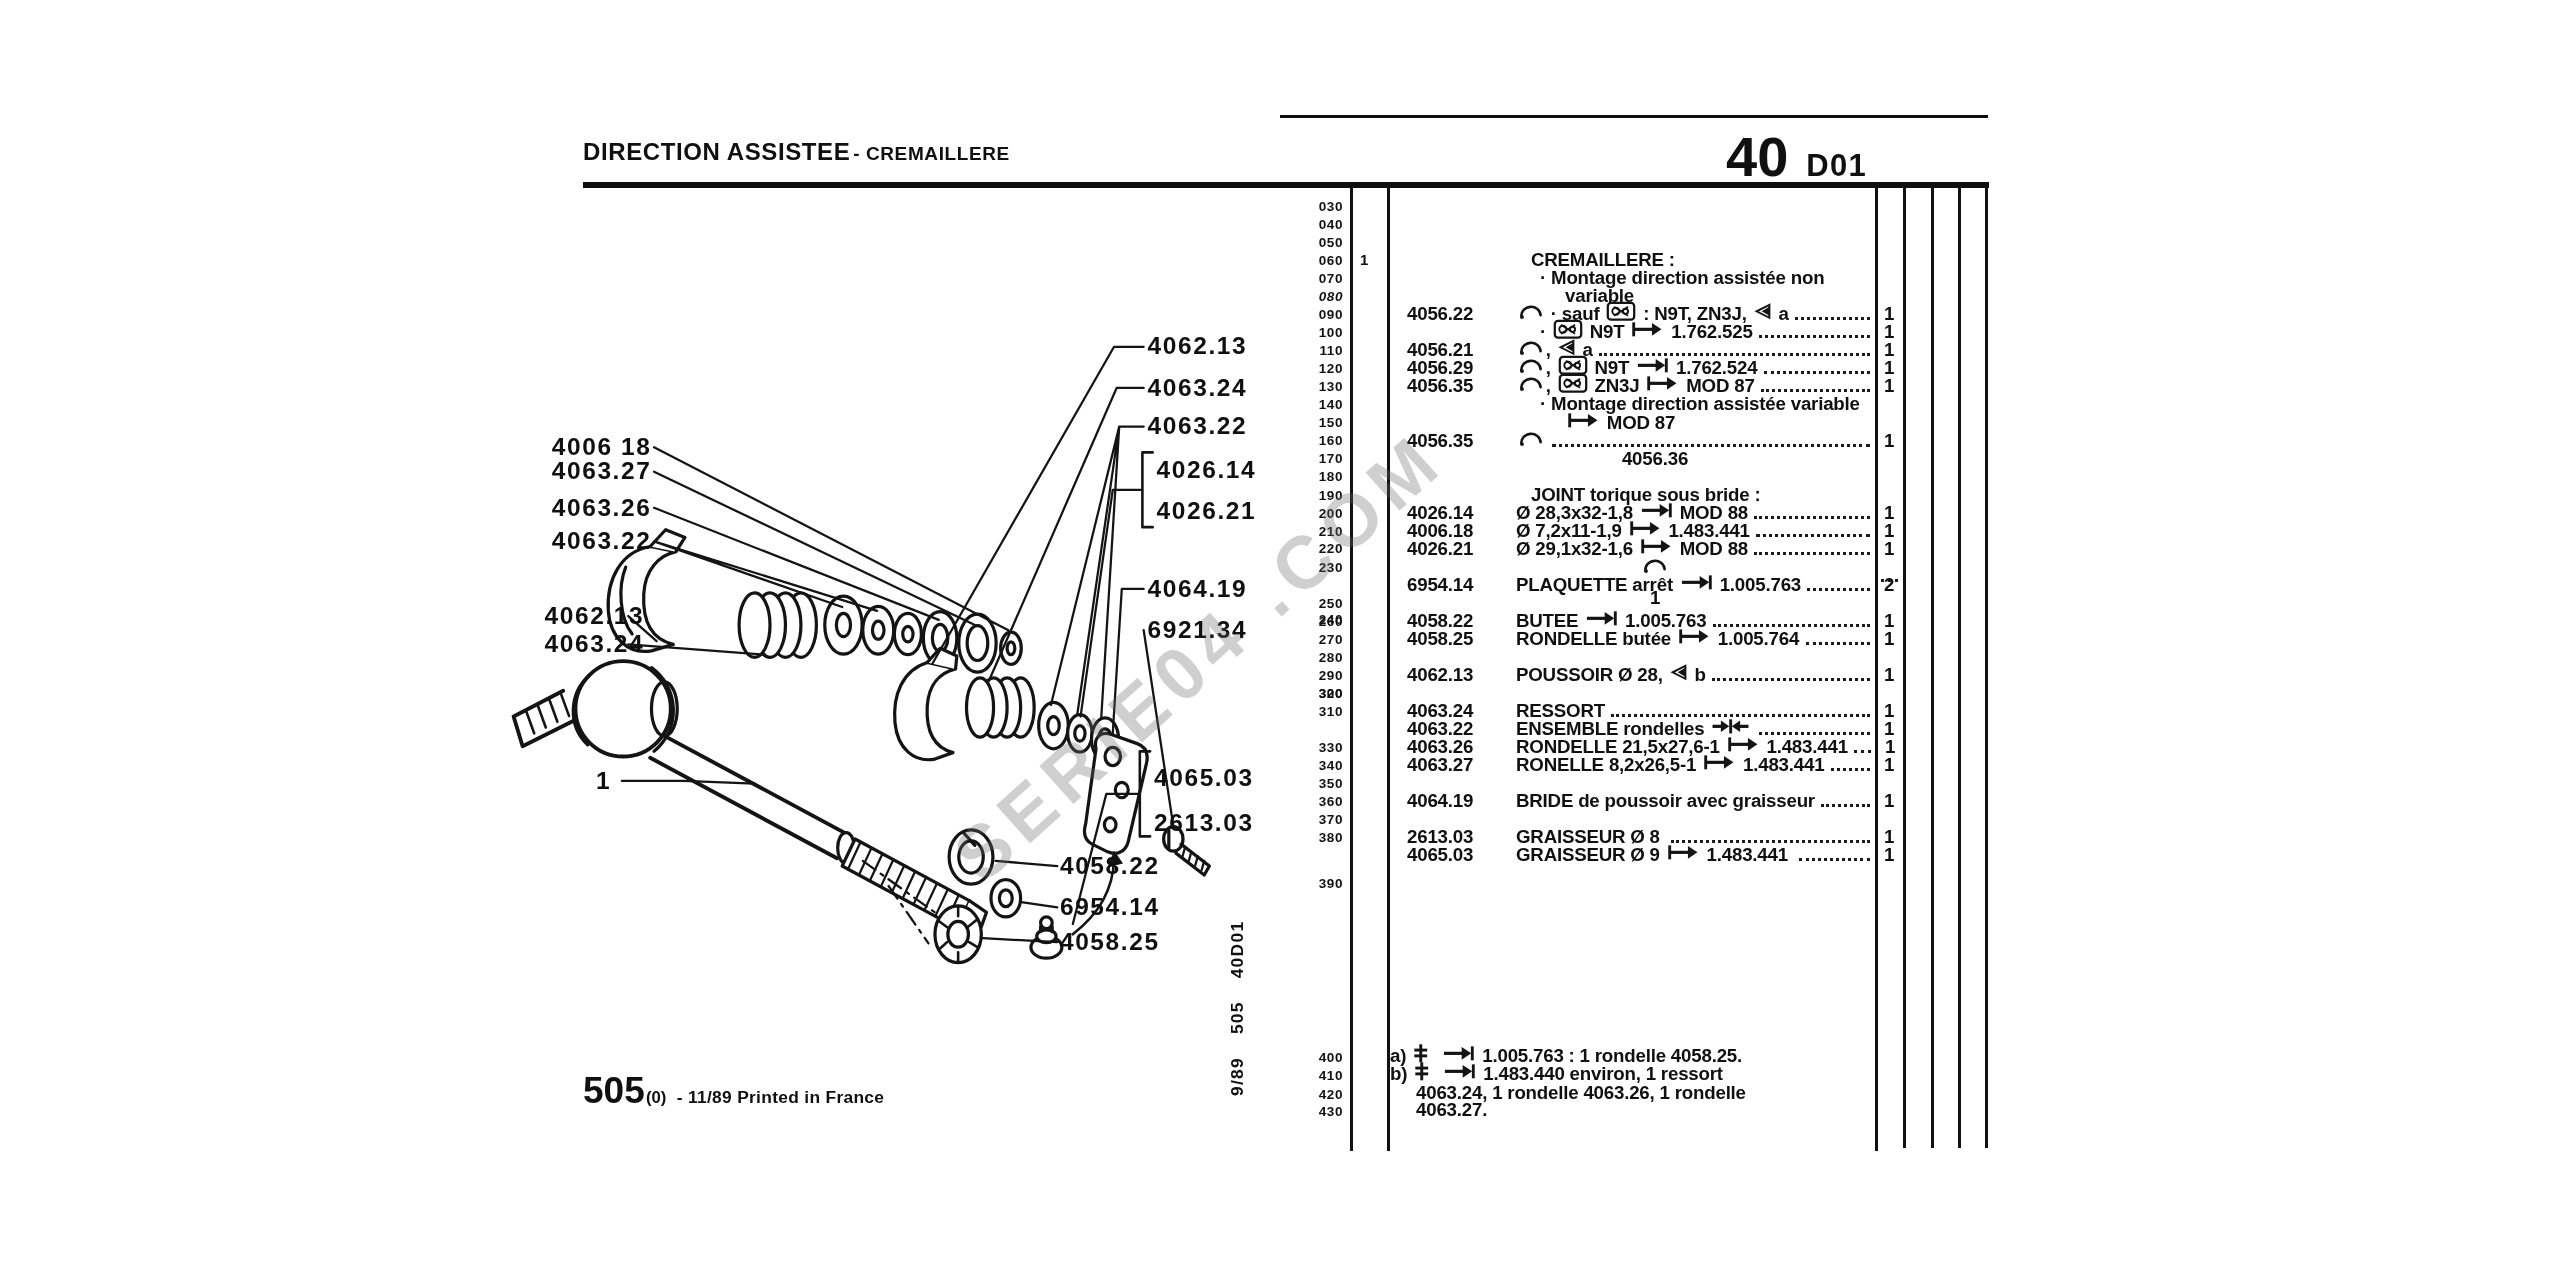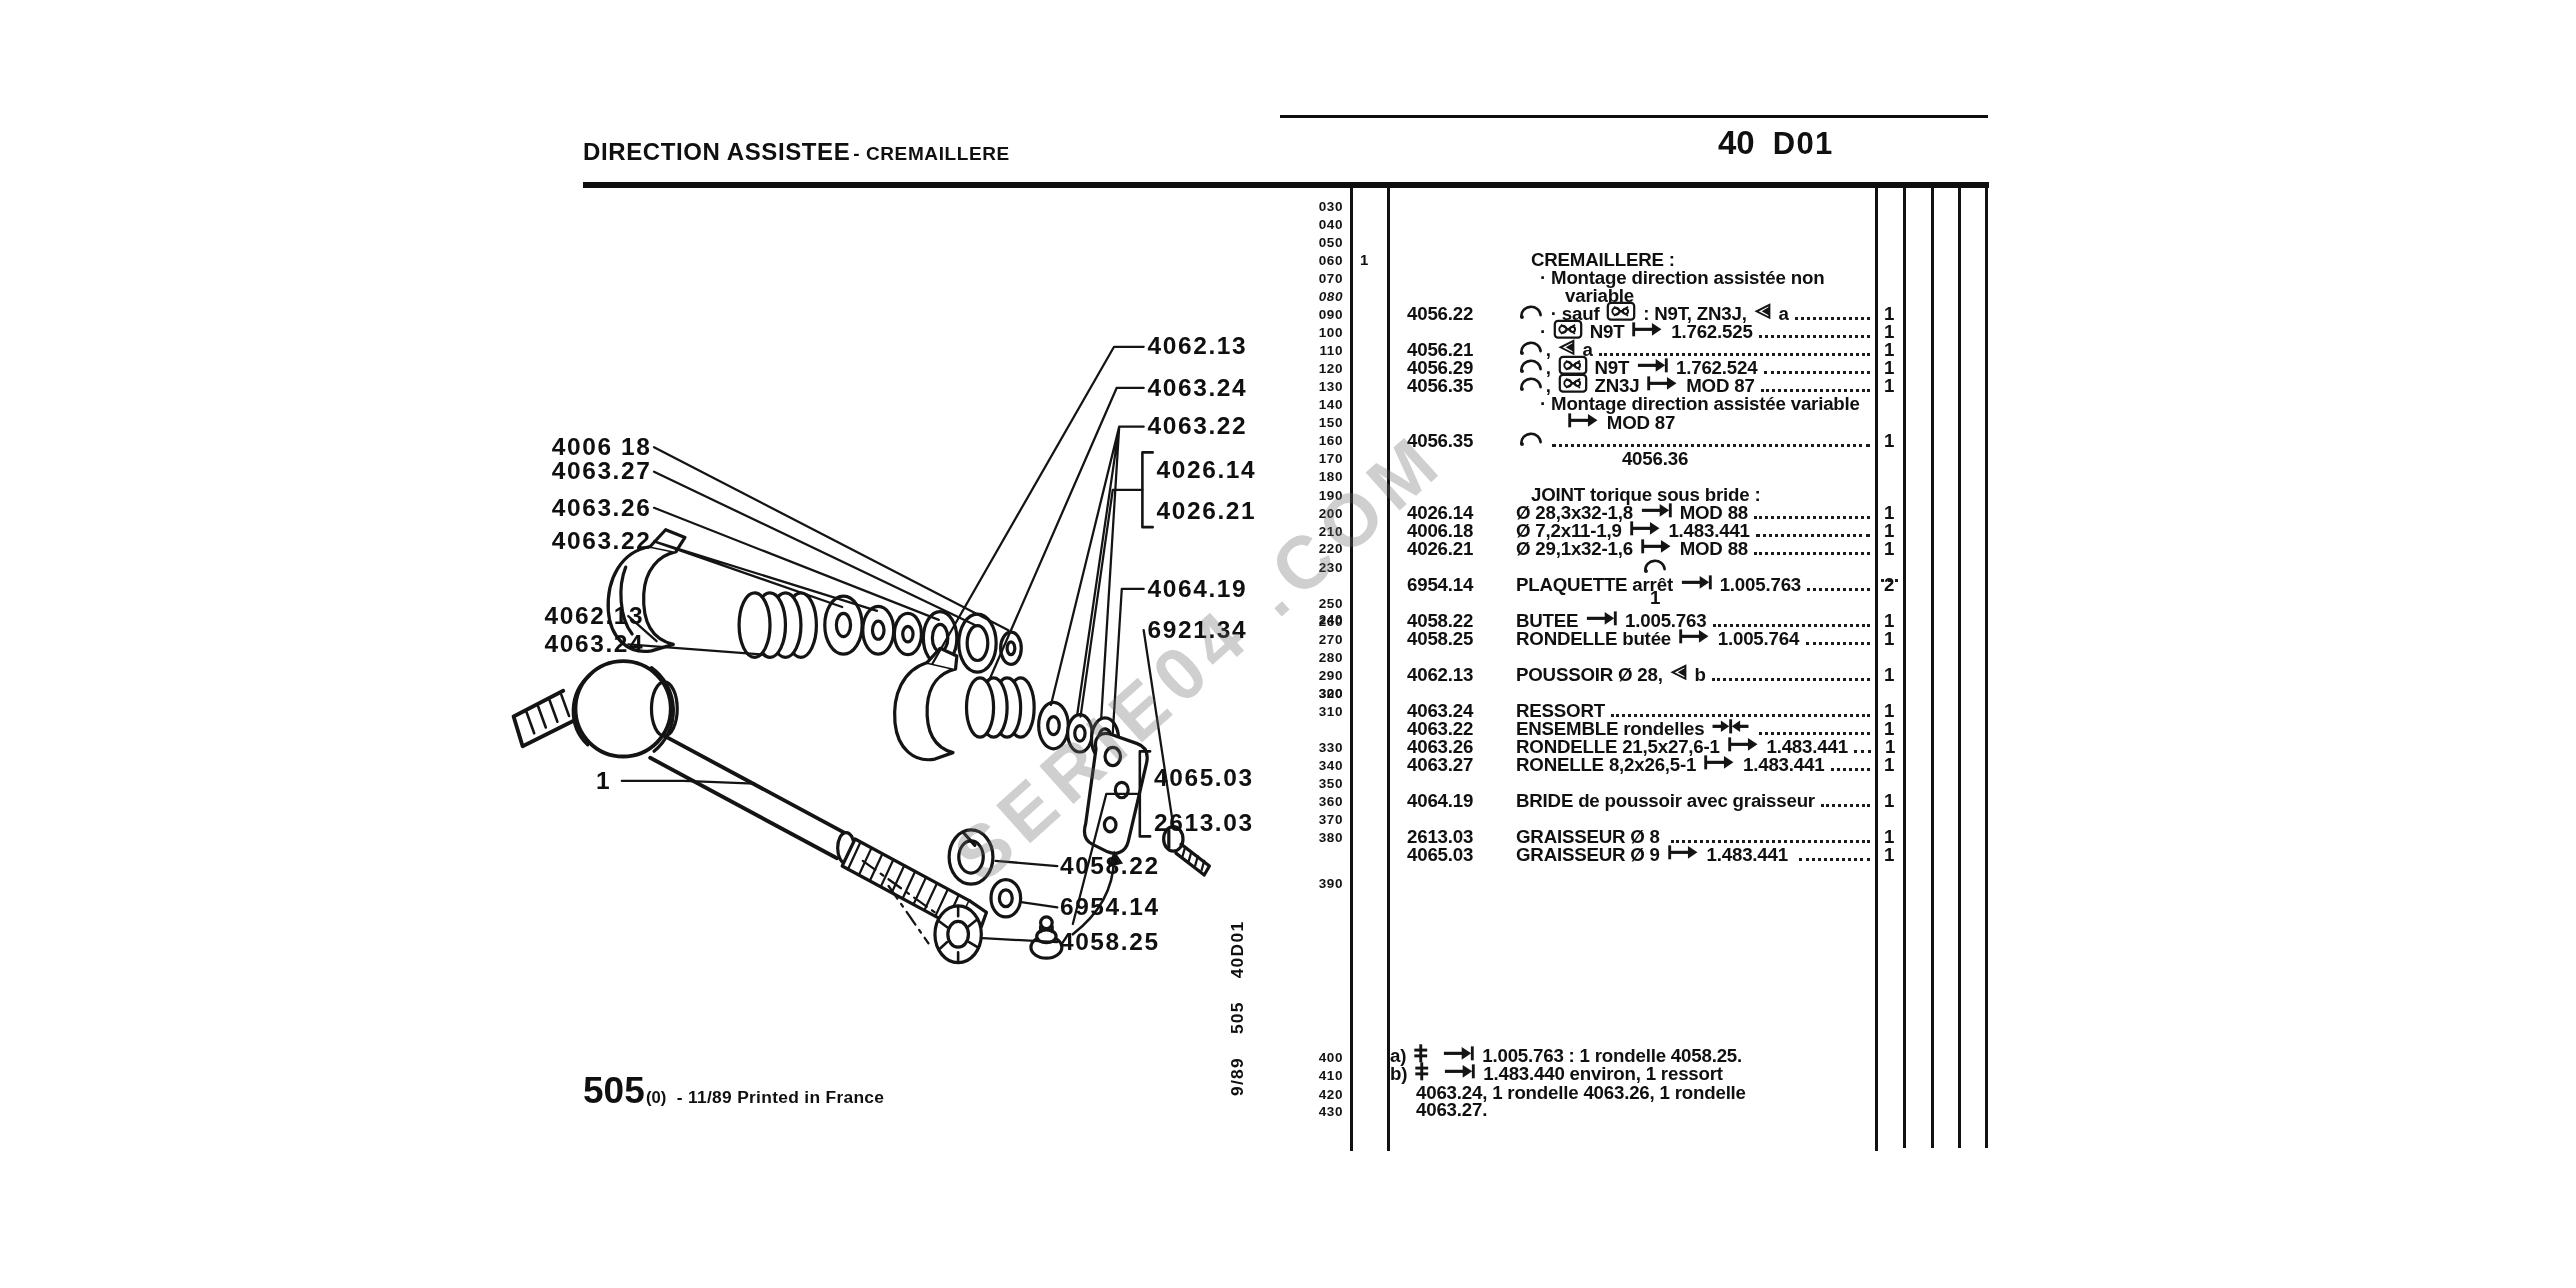--- a/index.html
+++ b/index.html
@@ -6,21 +6,21 @@
   #page{position:relative;width:2576px;height:1288px;background:#ffffff;overflow:hidden;
         font-family:"Liberation Sans",sans-serif;color:#101010;}
   .abs{position:absolute;}
   
   #title{left:583px;top:138px;font-weight:700;}
   #title .t1{font-size:24px;letter-spacing:0.6px;}
   #title .t2{font-size:19px;letter-spacing:0.6px;}
   #rule-thick{left:583px;top:182px;width:1406px;height:5.8px;background:#0e0e0e;}
   #rule-thin{left:1280px;top:115px;width:708px;height:2.6px;background:#0e0e0e;}
   #pagecode{left:1718px;top:124px;display:flex;align-items:baseline;gap:18px;font-weight:700;}
-  #pagecode .num{font-size:33px;}
+  #pagecode .num{font-size:56px;margin-left:8px;}
   #pagecode .code{font-size:31px;letter-spacing:1.3px;}
   
   .vline{position:absolute;width:2.6px;background:#111;}
   
   .ln{position:absolute;left:1300px;width:43px;text-align:right;
       font-weight:700;font-size:13.5px;letter-spacing:0.6px;color:#121212;}
   #item-marker{left:1360px;top:251px;font-weight:700;font-size:15px;}
   
   .row{position:absolute;display:flex;align-items:center;height:22px;white-space:pre;
        font-weight:700;font-size:18.7px;letter-spacing:-0.2px;color:#101010;}

